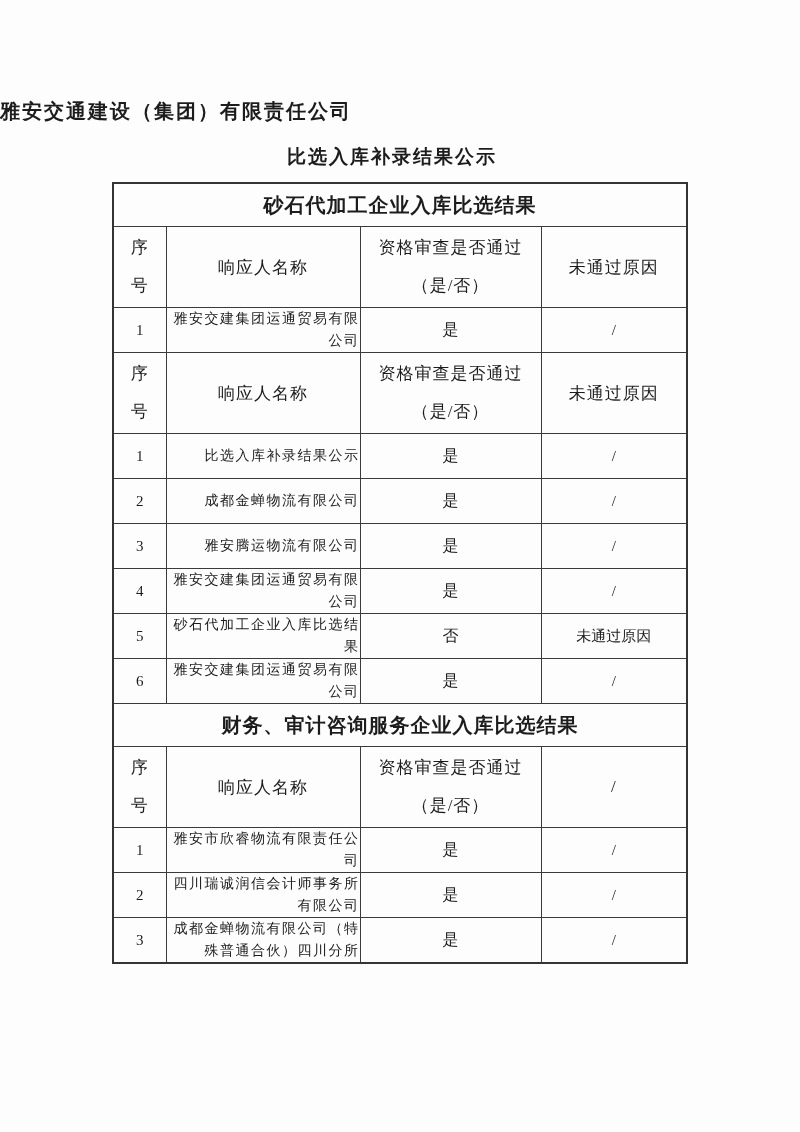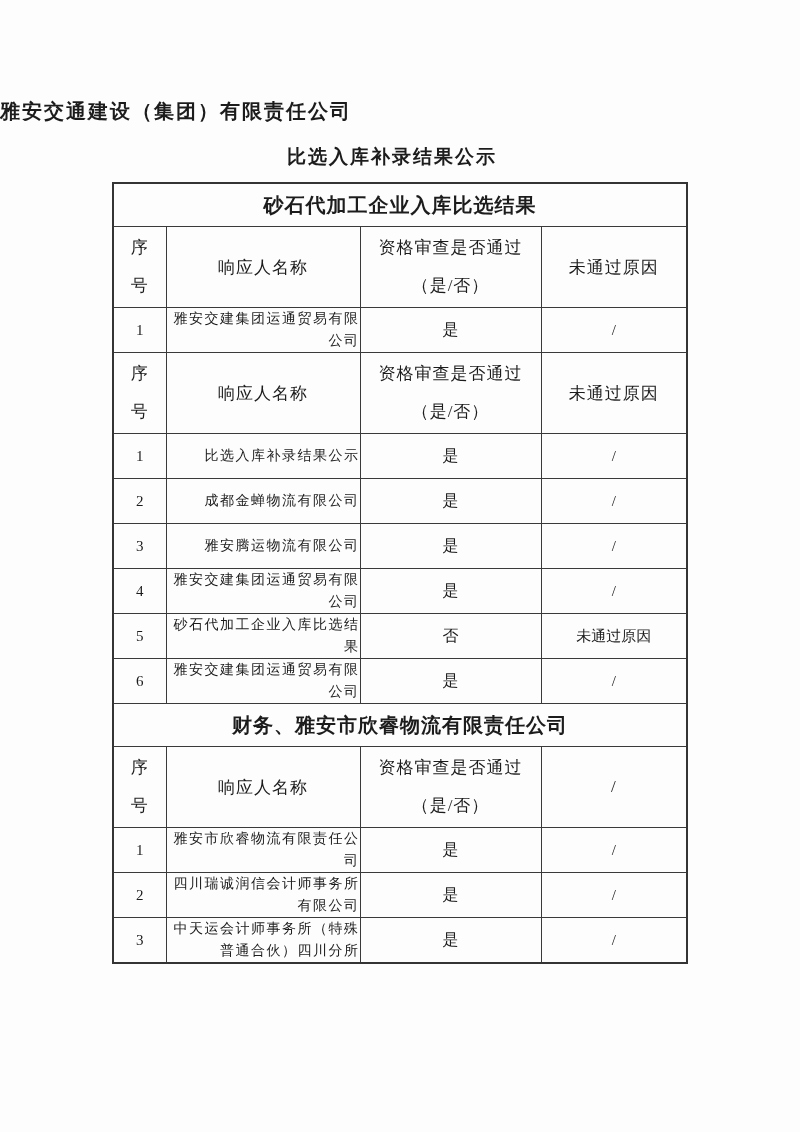--- a/index.html
+++ b/index.html
@@ -163,21 +163,21 @@
       <td class="cell-reason">未通过原因</td>
     </tr>
     <tr class="data-row">
       <td class="cell-no">6</td>
       <td class="cell-name">雅安交建集团运通贸易有限公司</td>
       <td class="cell-pass">是</td>
       <td class="cell-reason">/</td>
     </tr>
 
     <tr>
-      <td class="section-title" colspan="4">财务、雅安市欣睿物流有限责任公司</td>
+      <td class="section-title" colspan="4">财务、审计咨询服务企业入库比选结果</td>
     </tr>
     <tr class="col-header">
       <td class="hdr-multiline">序
 号</td>
       <td>响应人名称</td>
       <td class="hdr-multiline">资格审查是否通过
 （是/否）</td>
       <td>/</td>
     </tr>
     <tr class="data-row">
@@ -187,20 +187,20 @@
       <td class="cell-reason">/</td>
     </tr>
     <tr class="data-row">
       <td class="cell-no">2</td>
       <td class="cell-name">四川瑞诚润信会计师事务所有限公司</td>
       <td class="cell-pass">是</td>
       <td class="cell-reason">/</td>
     </tr>
     <tr class="data-row">
       <td class="cell-no">3</td>
-      <td class="cell-name">中天运会计师事务所（特殊普通合伙）四川分所</td>
+      <td class="cell-name">成都金蝉物流有限公司（特殊普通合伙）四川分所</td>
       <td class="cell-pass">是</td>
       <td class="cell-reason">/</td>
     </tr>
   </tbody>
     </table>
 
 </div>
 
 </body></html>

